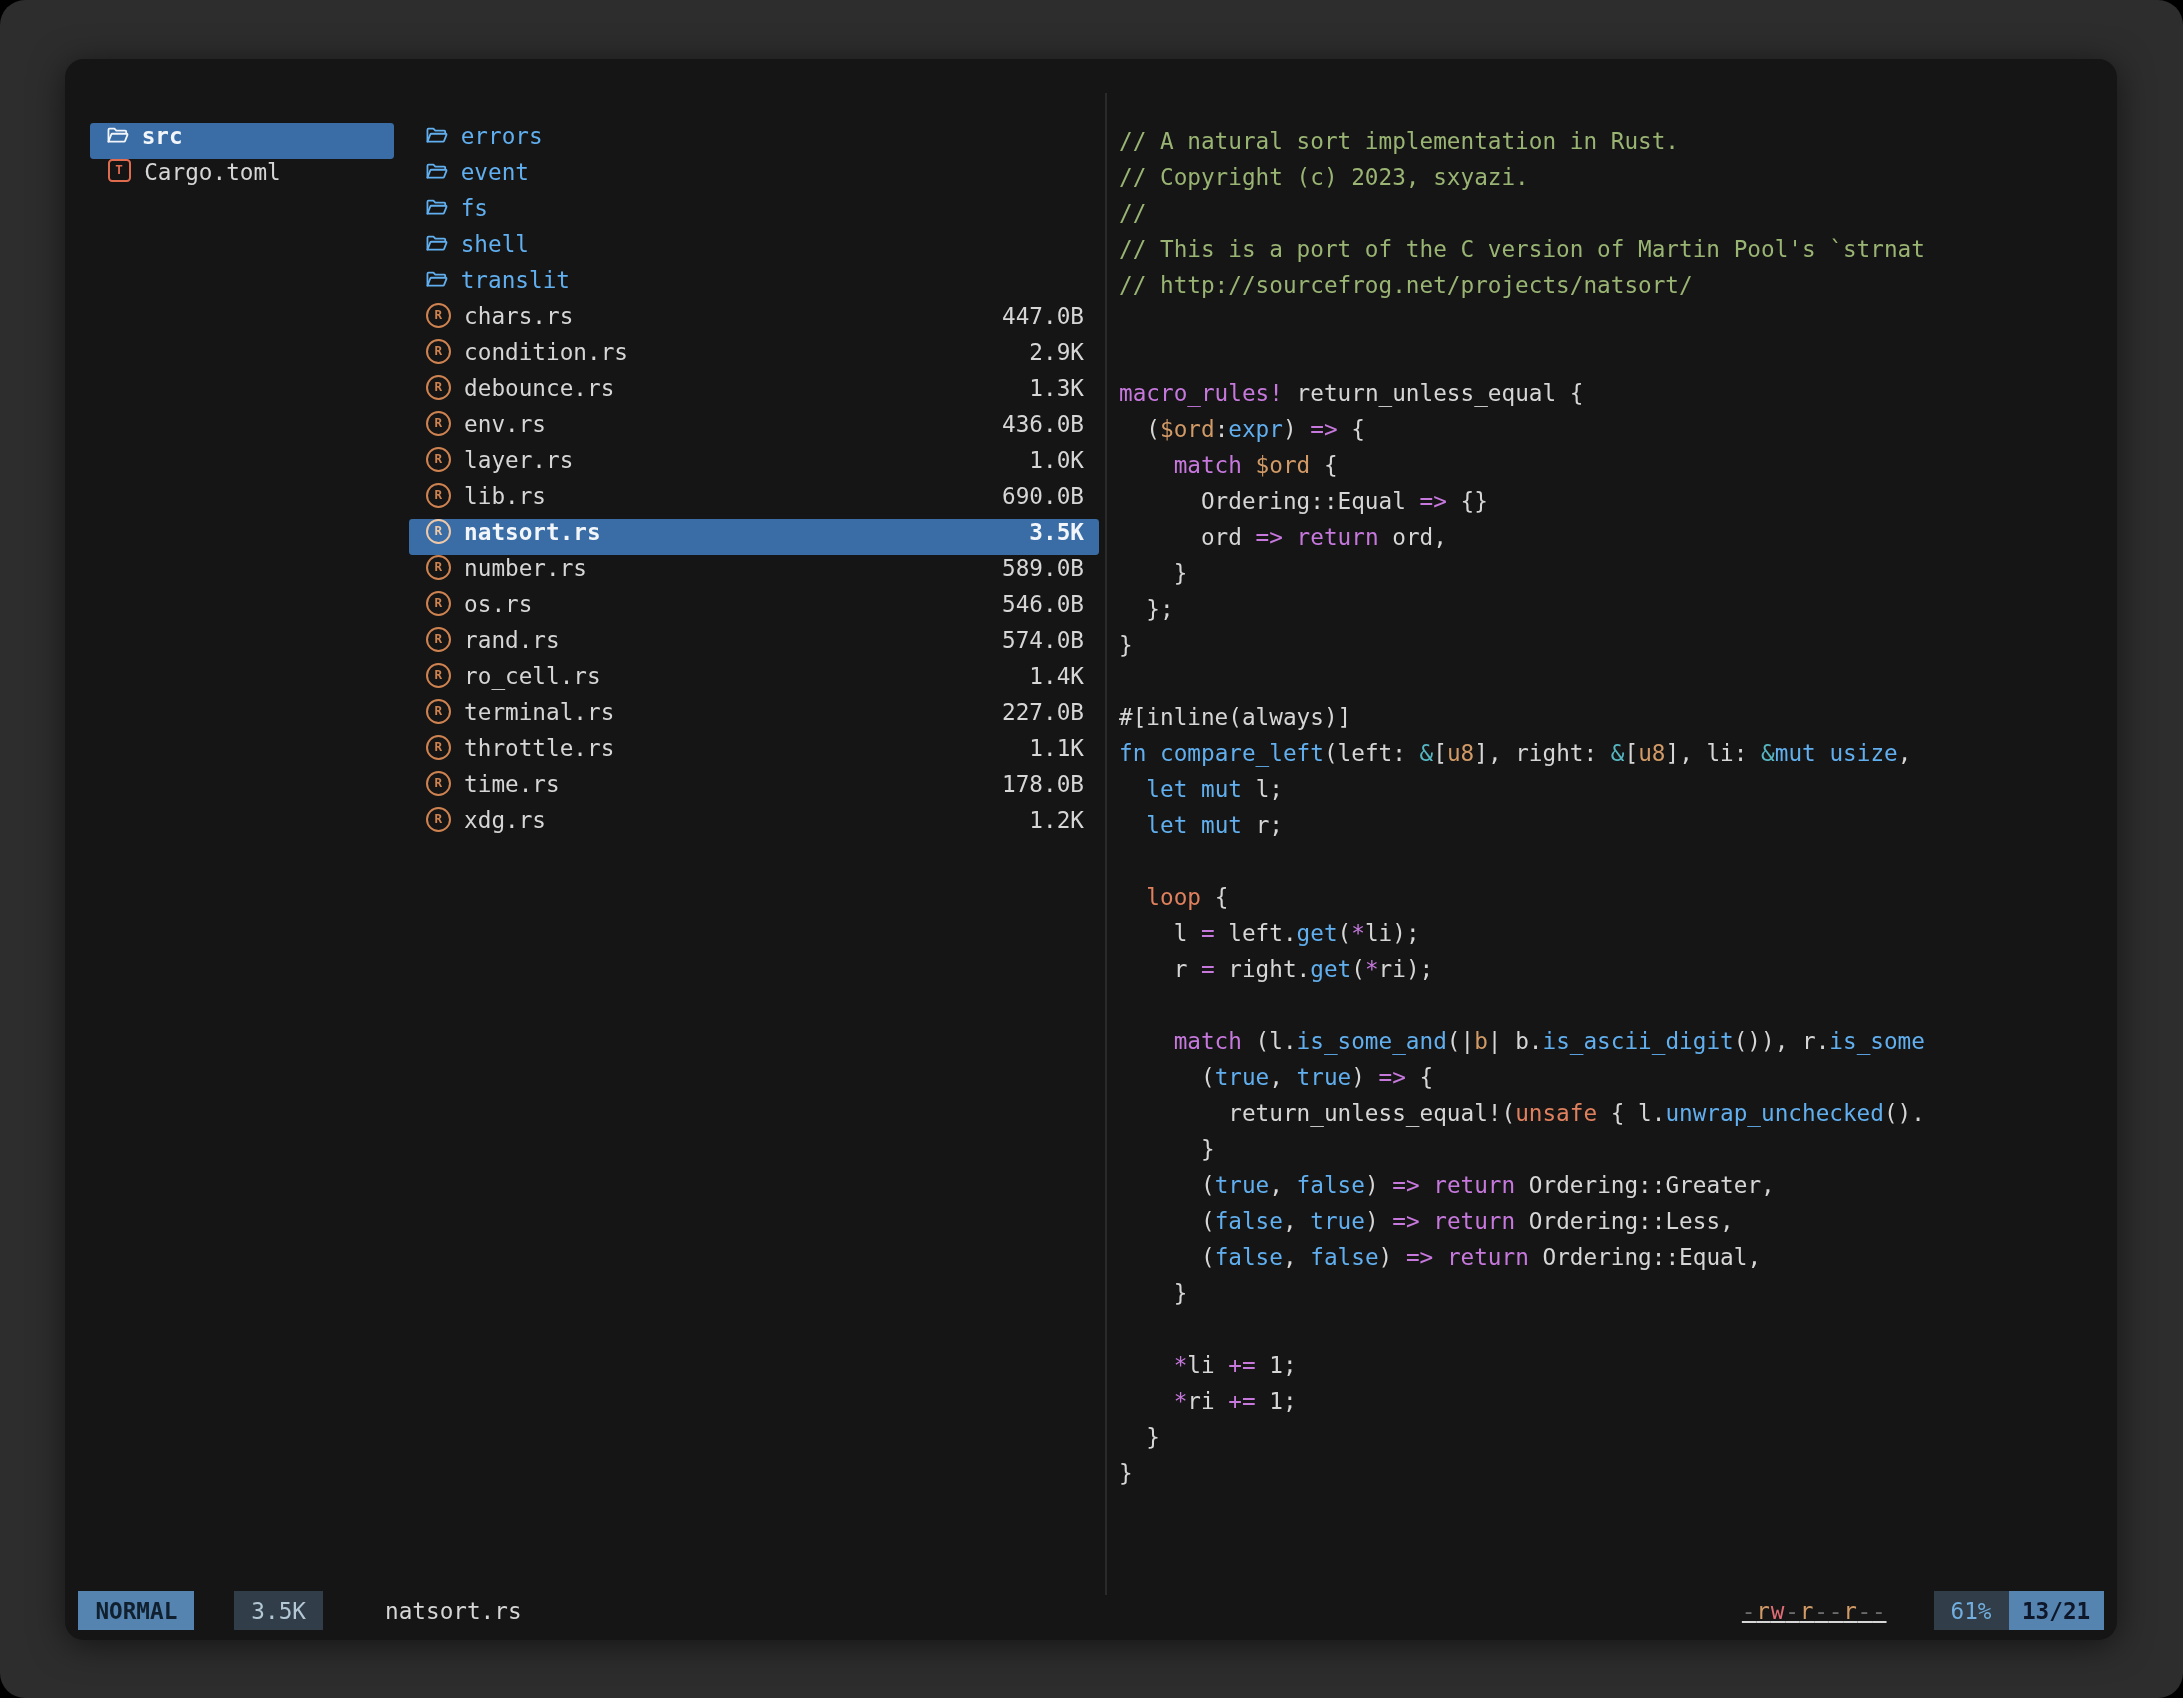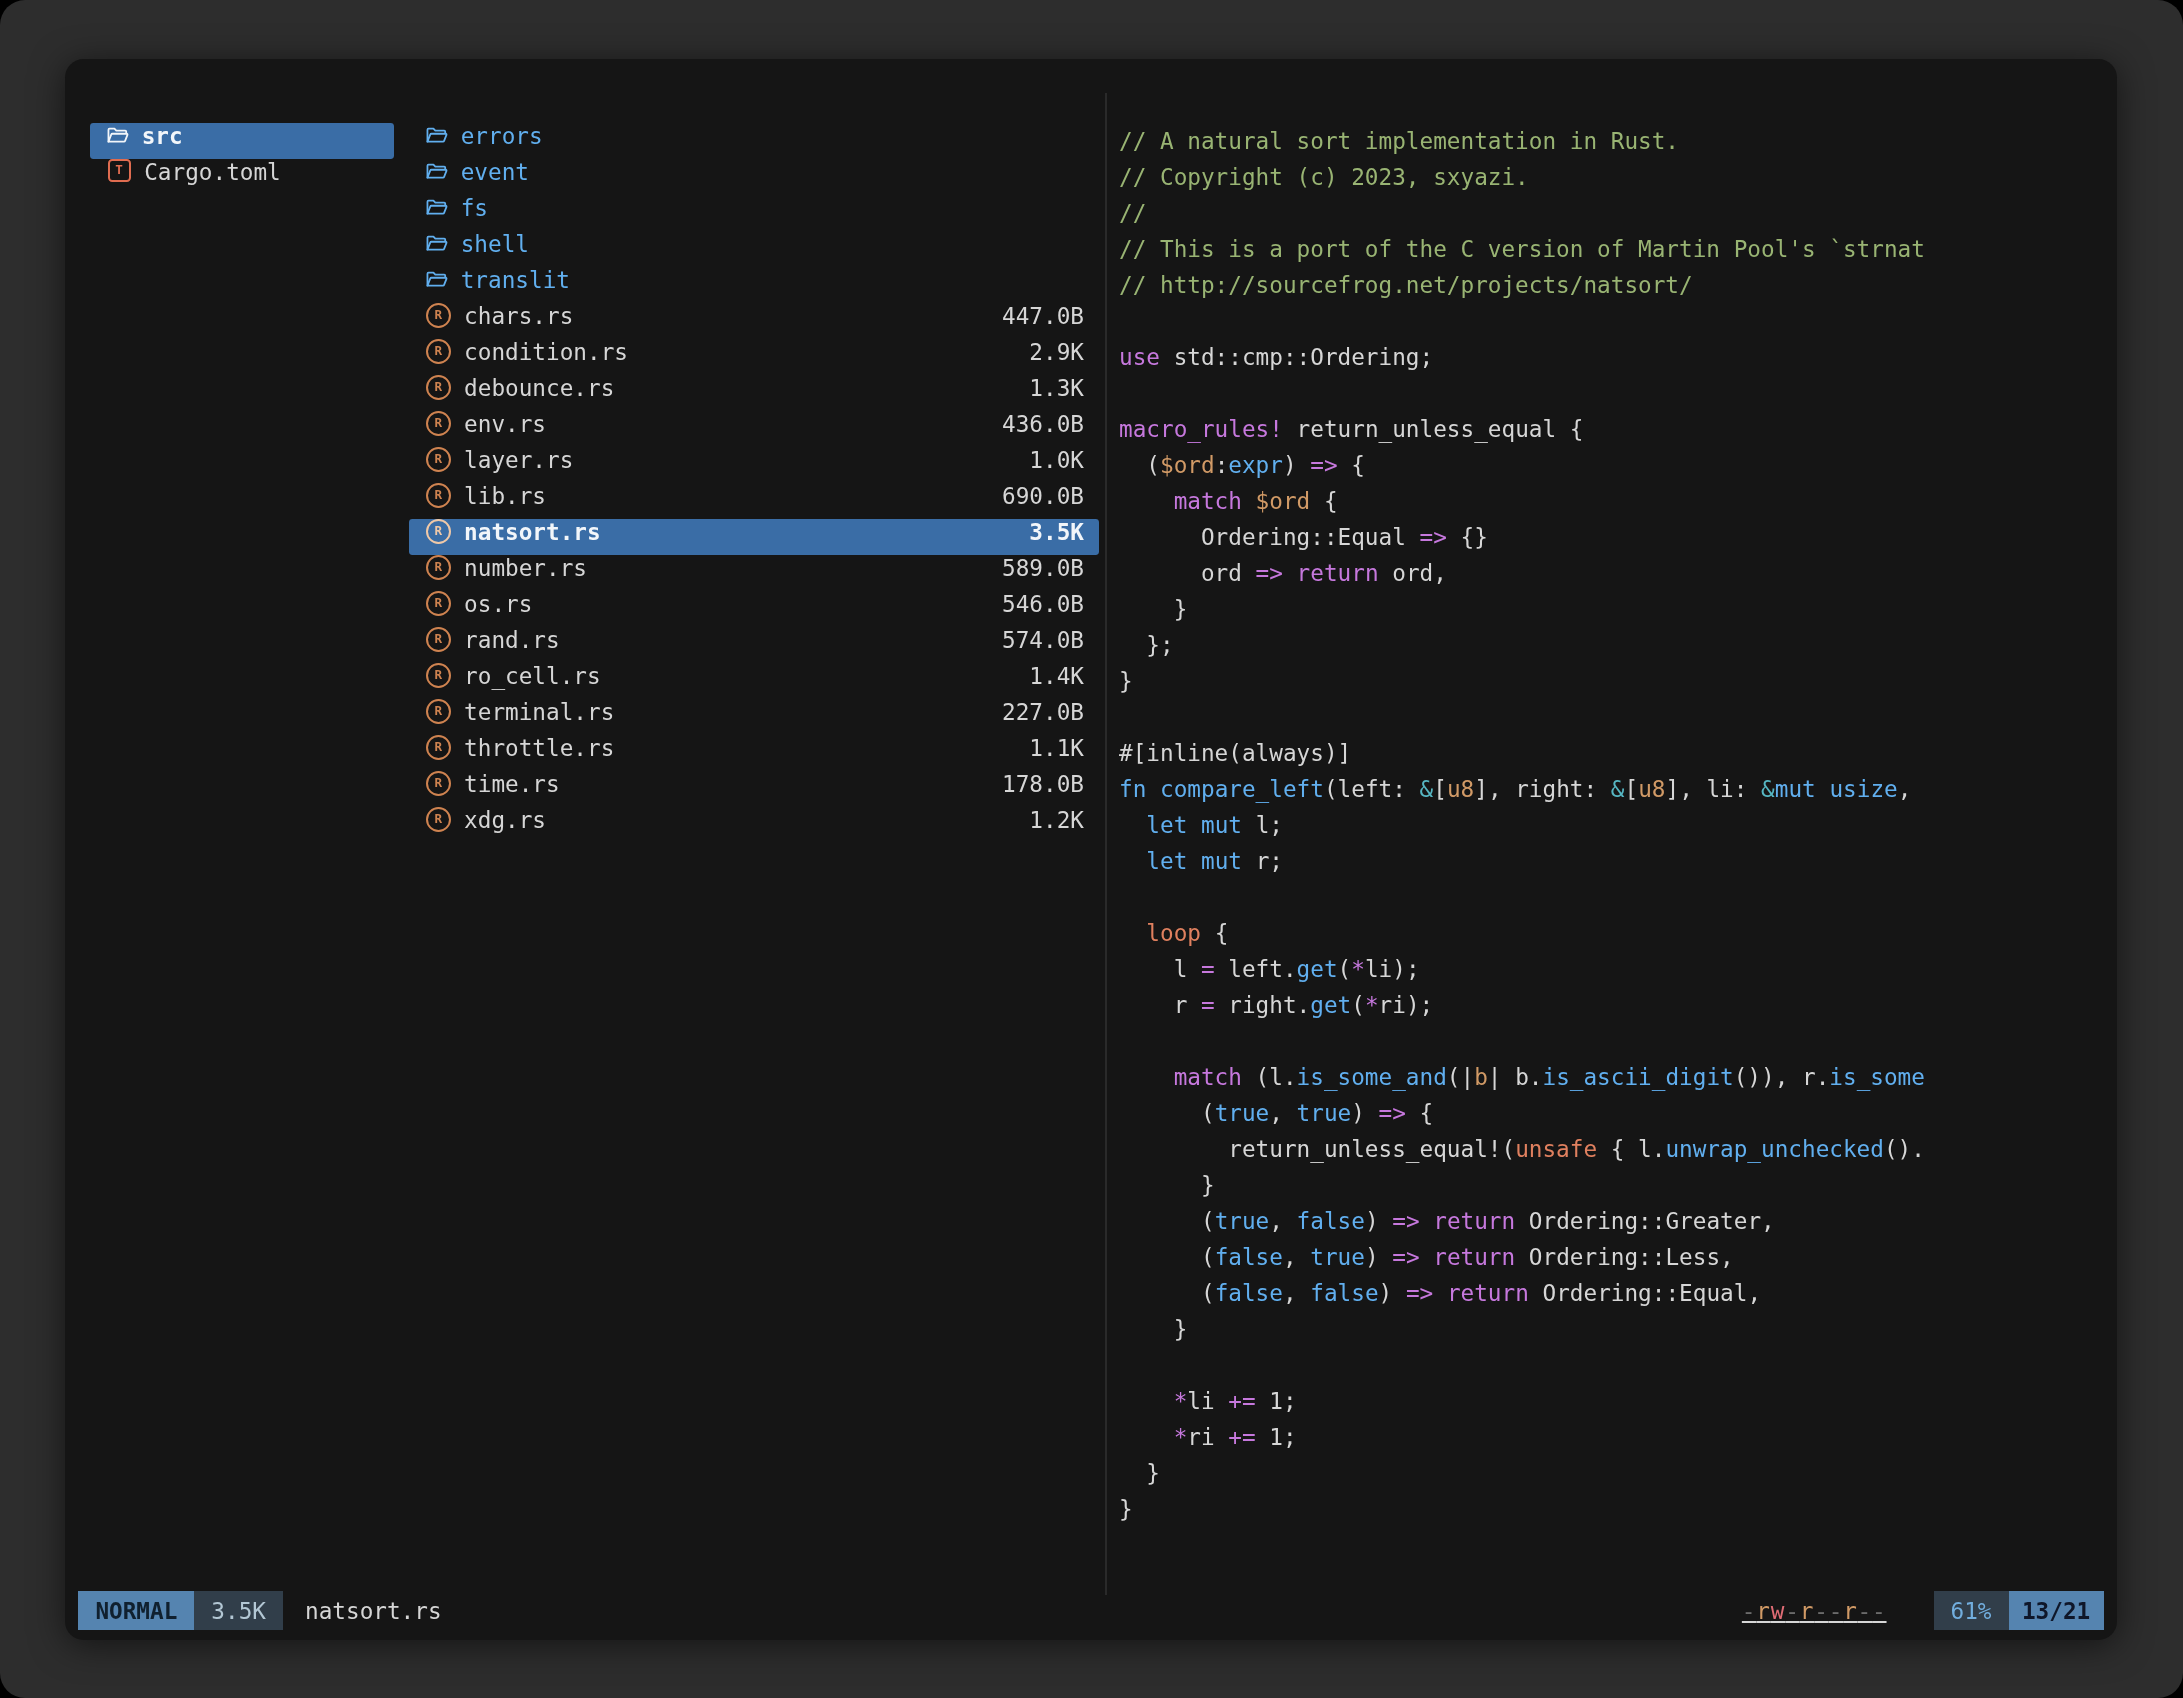--- a/index.html
+++ b/index.html
@@ -35,21 +35,21 @@
   .code-line{height:36px;line-height:36px;white-space:pre;color:#d6d6d6;}
   .tok-c{color:#99b473;}  
   .tok-k{color:#c678dd;}  
   .tok-b{color:#61afef;}  
   .tok-o{color:#d19a66;}  
   .tok-r{color:#e0805f;}  
   .tok-y{color:#56b6c2;}  
   .tok-f{color:#d6d6d6;}  
 
   .status-bar{position:absolute;left:13.4px;right:13.4px;bottom:10px;height:39px;display:flex;
-    align-items:center;font-size:22.7px;color:#d6d6d6;}
+    align-items:center;font-size:22.7px;color:#d6d6d6;gap:40px;}
   .badge{height:39px;display:flex;align-items:center;padding:0 17px;}
   .badge.mode{background:#5584b0;color:#10202f;font-weight:bold;}
   .badge.sel-size{background:#313e4a;color:#b3c7d4;}
   .status-filename{margin-left:22px;color:#d6d6d6;}
   .status-right{margin-left:auto;display:flex;align-items:center;}
   .permissions{margin-right:47px;letter-spacing:0.8px;text-decoration:underline;}
   .perm-dash{color:#6b6b6b;}
   .perm-r{color:#d19a66;}
   .perm-w{color:#e06c75;}
   .badge.percent{background:#313e4a;color:#72aede;}
@@ -109,21 +109,20 @@
 
     <div class="separator"></div>
 
     <div class="pane preview-pane">
         <div class="code-line"><span class="tok-c">// A natural sort implementation in Rust.</span></div>
         <div class="code-line"><span class="tok-c">// Copyright (c) 2023, sxyazi.</span></div>
         <div class="code-line"><span class="tok-c">//</span></div>
         <div class="code-line"><span class="tok-c">// This is a port of the C version of Martin Pool's `strnat</span></div>
         <div class="code-line"><span class="tok-c">// http://sourcefrog.net/projects/natsort/</span></div>
         <div class="code-line">&nbsp;</div>
-        <div class="code-line"><span class="tok-k">use</span><span class="tok-f"> std::cmp::Ordering;</span></div>
         <div class="code-line">&nbsp;</div>
         <div class="code-line"><span class="tok-k">macro_rules!</span><span class="tok-f"> return_unless_equal {</span></div>
         <div class="code-line"><span class="tok-f">  (</span><span class="tok-o">$ord</span><span class="tok-f">:</span><span class="tok-b">expr</span><span class="tok-f">) </span><span class="tok-k">=&gt;</span><span class="tok-f"> {</span></div>
         <div class="code-line"><span class="tok-f">    </span><span class="tok-k">match</span><span class="tok-f"> </span><span class="tok-o">$ord</span><span class="tok-f"> {</span></div>
         <div class="code-line"><span class="tok-f">      Ordering::Equal </span><span class="tok-k">=&gt;</span><span class="tok-f"> {}</span></div>
         <div class="code-line"><span class="tok-f">      ord </span><span class="tok-k">=&gt;</span><span class="tok-f"> </span><span class="tok-k">return</span><span class="tok-f"> ord,</span></div>
         <div class="code-line"><span class="tok-f">    }</span></div>
         <div class="code-line"><span class="tok-f">  };</span></div>
         <div class="code-line"><span class="tok-f">}</span></div>
         <div class="code-line">&nbsp;</div>

